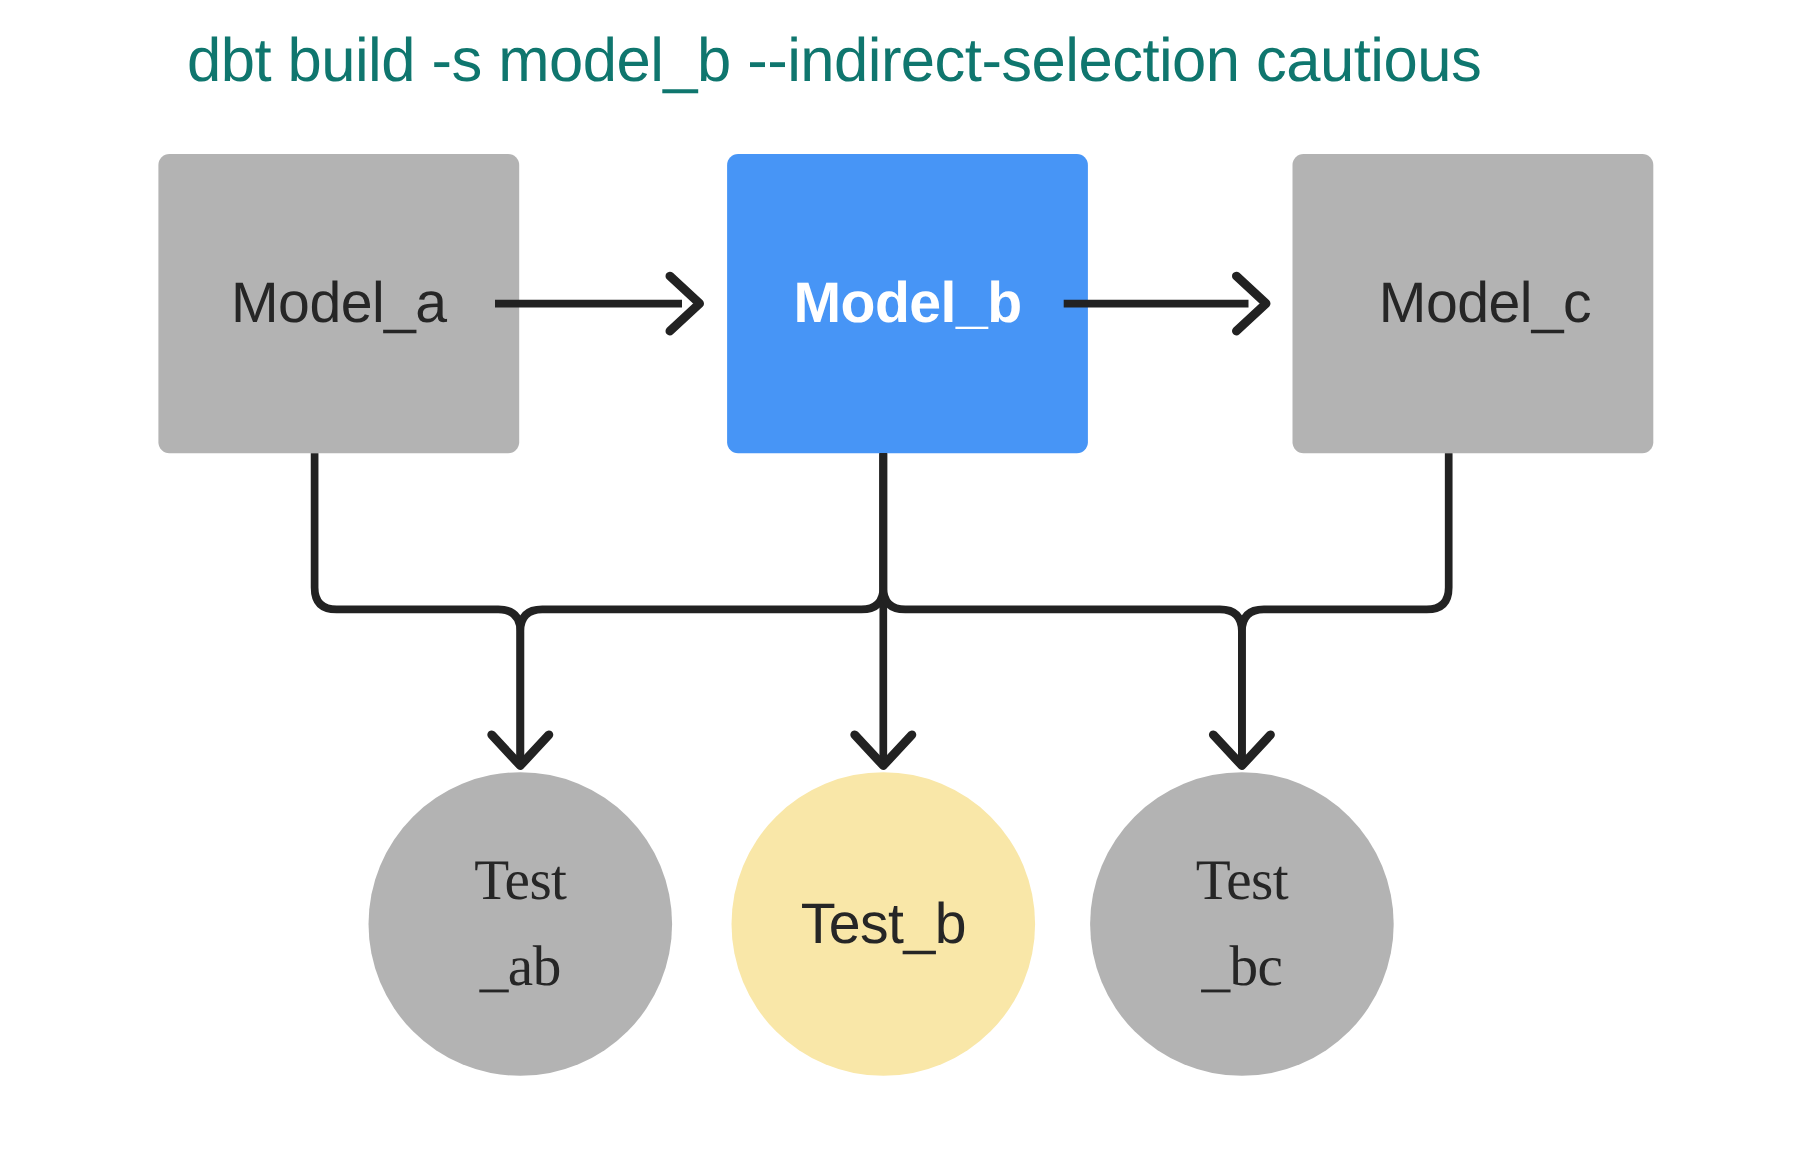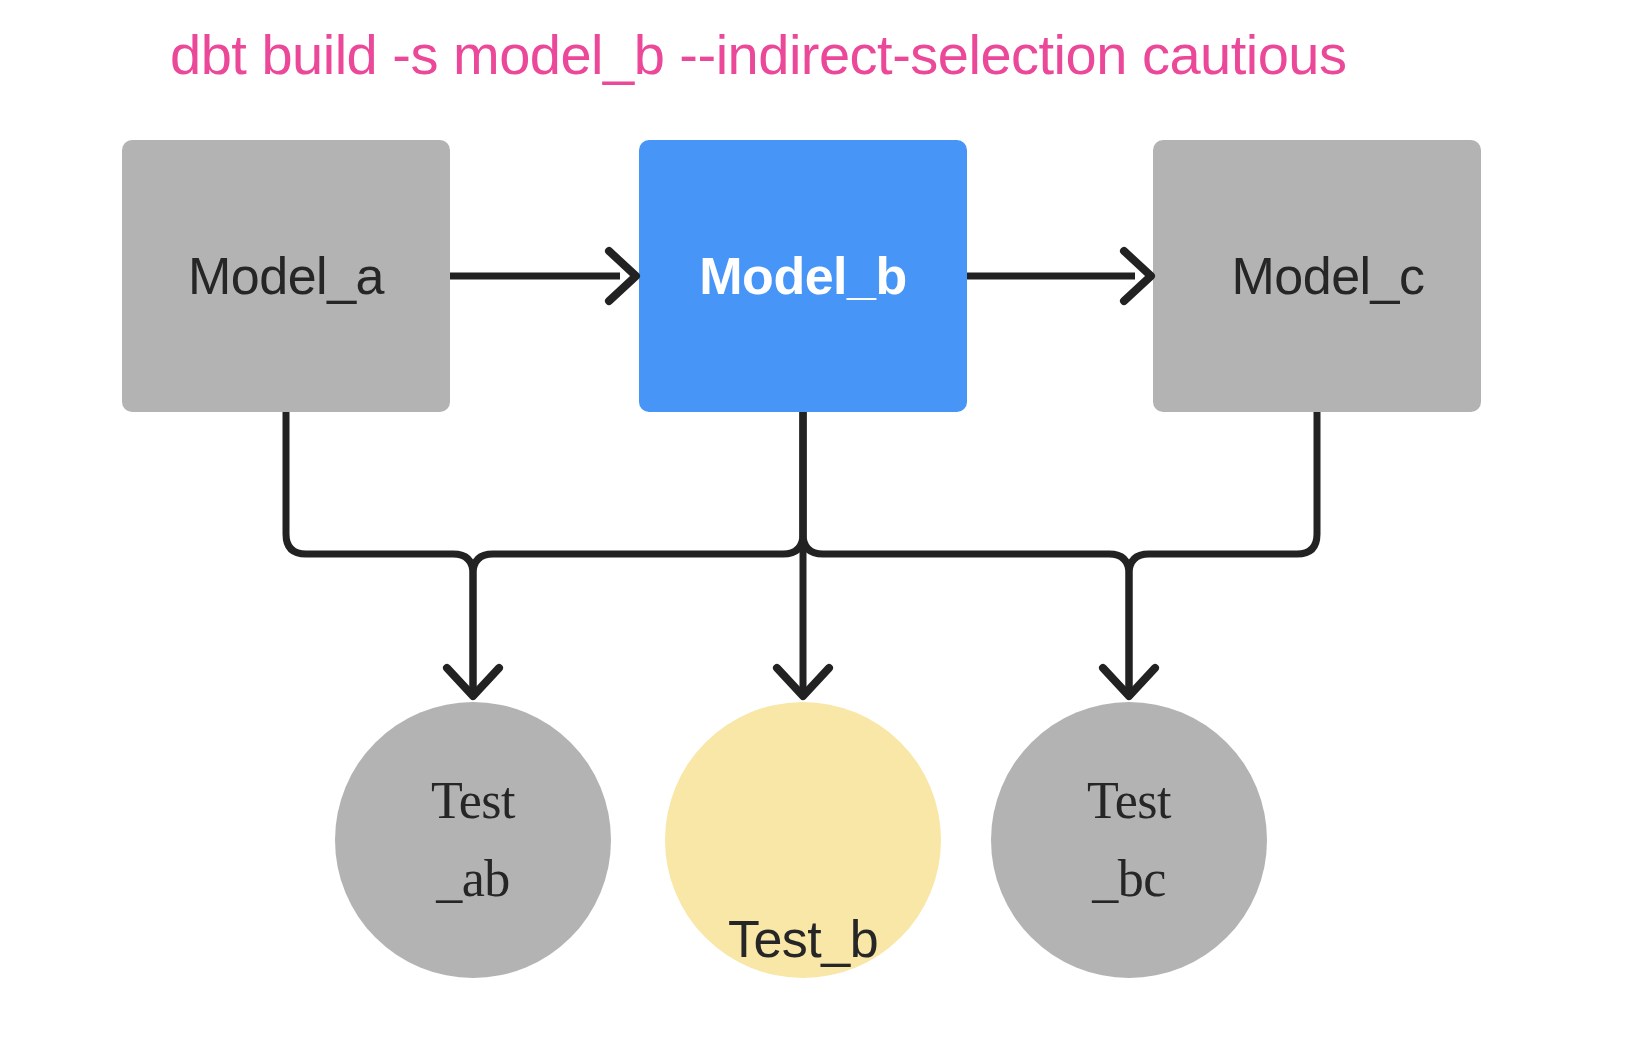--- a/index.html
+++ b/index.html
@@ -18,30 +18,30 @@
     position:relative;
     width:1630px;height:1060px;
     background:var(--bg);
     overflow:hidden;
   }
   .title{
     position:absolute;
     left:170px;top:22px;
     font-size:56px;
     font-weight:500;
-    color:#ec4899;
+    color:#0f766e;
     white-space:nowrap;
     letter-spacing:-0.5px;
   }
   .box{
     position:absolute;
     top:140px;
     width:328px;height:272px;
     border-radius:10px;
-    display:flex;align-items:center;justify-content:center;
+    display:flex;align-items:center;justify-content:center;margin-left:22px;
   }
   .box.gray{background:var(--node-default);}
   .box.blue{background:var(--node-selected);}
   .box-label{
     font-size:52px;
     font-weight:500;
     color:var(--text-dark);
     letter-spacing:-0.5px;
   }
   .box.blue .box-label{color:var(--text-light);font-weight:bold;}
@@ -63,21 +63,21 @@
     stroke-linejoin:round;
   }
   .circle{
     position:absolute;
     top:702px;
     width:276px;height:276px;
     border-radius:50%;
     display:flex;flex-direction:column;align-items:center;justify-content:center;
   }
   .circle.gray{background:var(--node-default);font-family:Liberation Serif, serif;}
-  .circle.yellow{background:var(--node-indirect);justify-content:flex-end;}
+  .circle.yellow{background:var(--node-indirect);}
   .circle-line{
     font-size:52px;
     font-weight:500;
     line-height:78px;
     color:var(--text-dark);
     letter-spacing:-0.5px;
     text-align:center;
   }
   .circle-line:empty{display:none;}
 </style>

